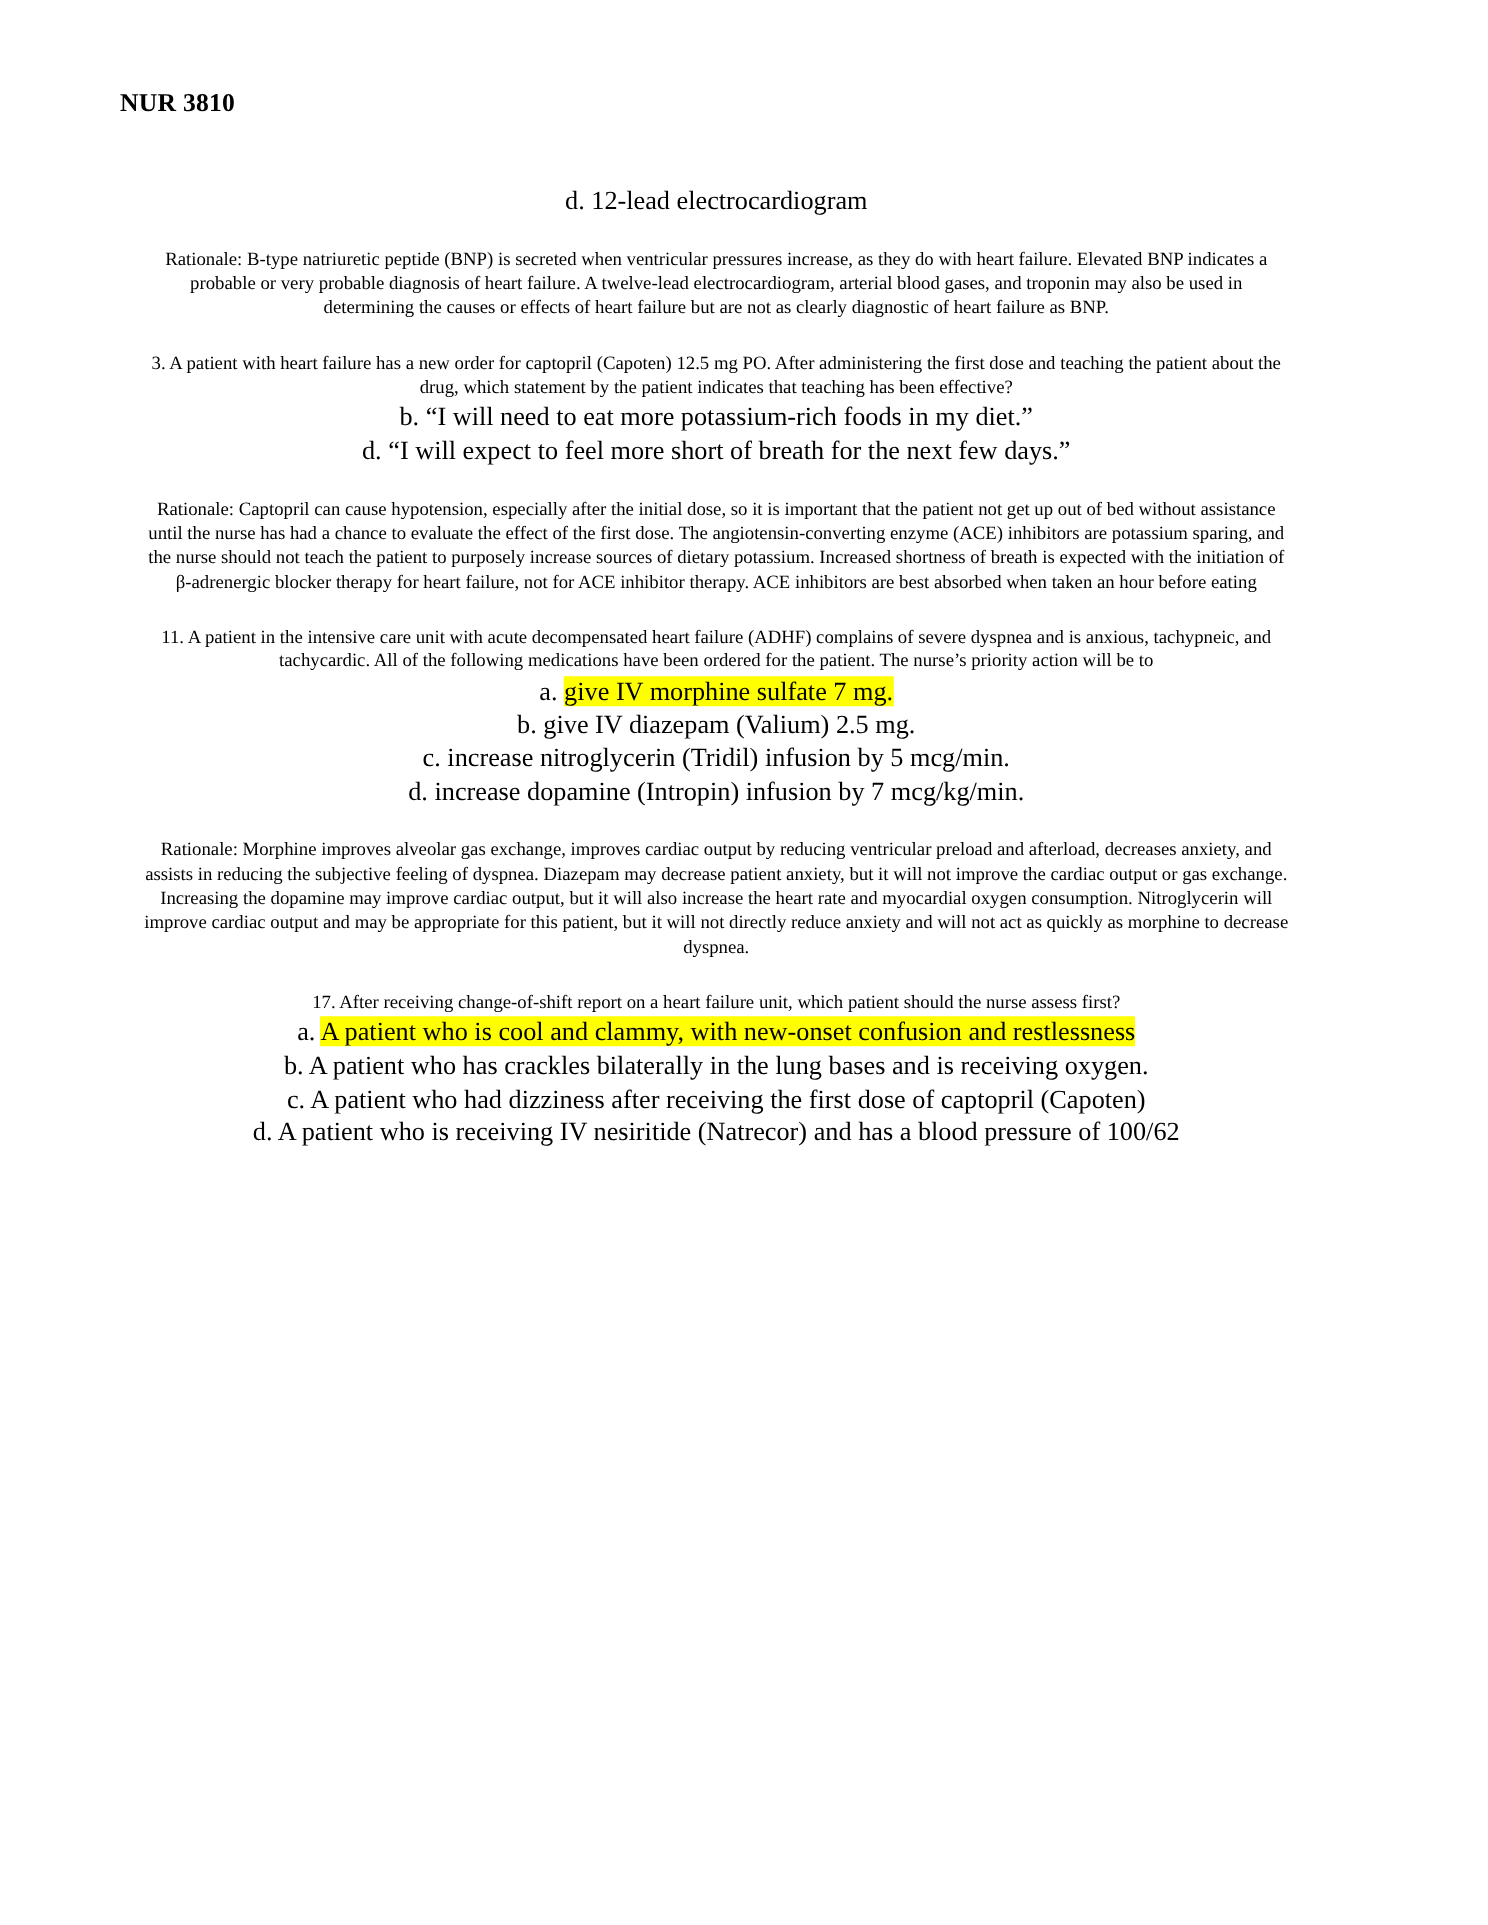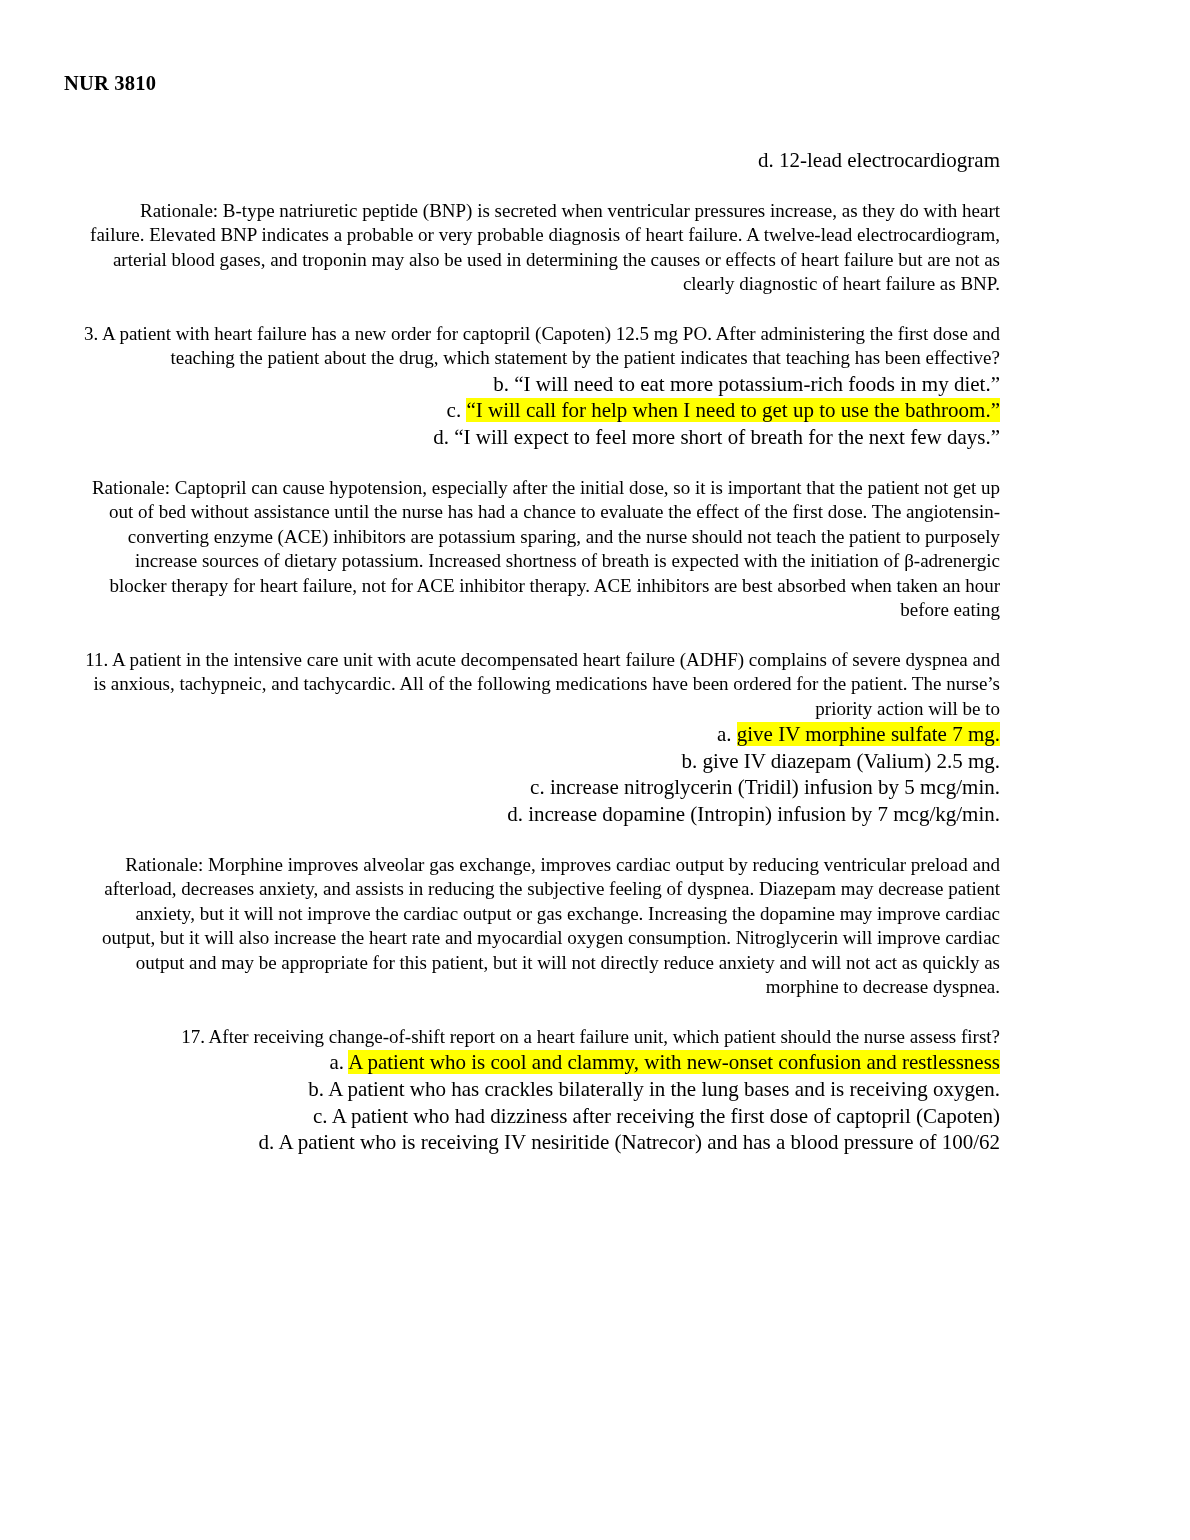--- a/index.html
+++ b/index.html
@@ -11,51 +11,51 @@
     width: 1190px;
     height: 1540px;
     font-family: "Liberation Serif", serif;
     color: #000000;
   }
   .page {
     position: relative;
     width: 1190px;
     height: 1540px;
     box-sizing: border-box;
-    padding: 72px 120px 40px 64px;
+    padding: 72px 120px 40px 96px;
   }
   .header {
     font-size: 20.5px;
     font-weight: bold;
     margin-left: 0px;
     margin-bottom: 52px;
     letter-spacing: 0.2px;
   }
   .body-block {
     margin-left: 18px;
     width: 918px;
   }
   p {
     margin: 0 0 0 0;
     font-size: 21px;
     line-height: 1.27;
-    text-align: right;
+    text-align: center;
   }
   .gap {
     height: 25px;
   }
   .hl {
     background: #ffff00;
   }
   .option {
     font-size: 21px;
     line-height: 1.27;
   }
   .para {
-    font-size: 19px;
+    font-size: 15px;
     line-height: 1.29;
   }
 </style>
 </head>
 <body>
 
 <div class="page">
 
   <div class="header">NUR 3810</div>
 
@@ -64,21 +64,20 @@
     <p class="option">d. 12-lead electrocardiogram</p>
 
     <div class="gap"></div>
 
     <p class="para">Rationale: B-type natriuretic peptide (BNP) is secreted when ventricular pressures increase, as they do with heart failure. Elevated BNP indicates a probable or very probable diagnosis of heart failure. A twelve-lead electrocardiogram, arterial blood gases, and troponin may also be used in determining the causes or effects of heart failure but are not as clearly diagnostic of heart failure as BNP.</p>
 
     <div class="gap"></div>
 
     <p class="para">3. A patient with heart failure has a new order for captopril (Capoten) 12.5 mg PO. After administering the first dose and teaching the patient about the drug, which statement by the patient indicates that teaching has been effective?</p>
     <p class="option">b. “I will need to eat more potassium-rich foods in my diet.”</p>
-    <p class="option"><span>c. </span><span class="hl">“I will call for help when I need to get up to use the bathroom.”</span></p>
     <p class="option">d. “I will expect to feel more short of breath for the next few days.”</p>
 
     <div class="gap"></div>
 
     <p class="para">Rationale: Captopril can cause hypotension, especially after the initial dose, so it is important that the patient not get up out of bed without assistance until the nurse has had a chance to evaluate the effect of the first dose. The angiotensin-converting enzyme (ACE) inhibitors are potassium sparing, and the nurse should not teach the patient to purposely increase sources of dietary potassium. Increased shortness of breath is expected with the initiation of β-adrenergic blocker therapy for heart failure, not for ACE inhibitor therapy. ACE inhibitors are best absorbed when taken an hour before eating</p>
 
     <div class="gap"></div>
 
     <p class="para">11. A patient in the intensive care unit with acute decompensated heart failure (ADHF) complains of severe dyspnea and is anxious, tachypneic, and tachycardic. All of the following medications have been ordered for the patient. The nurse’s priority action will be to</p>
     <p class="option"><span>a. </span><span class="hl">give IV morphine sulfate 7 mg.</span></p>

